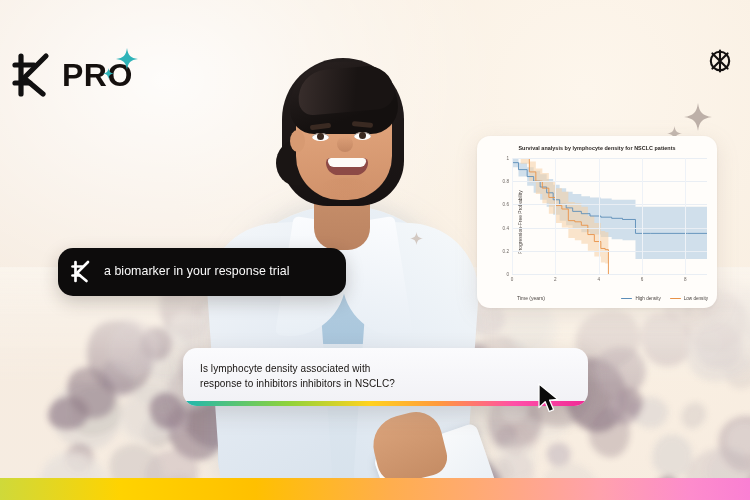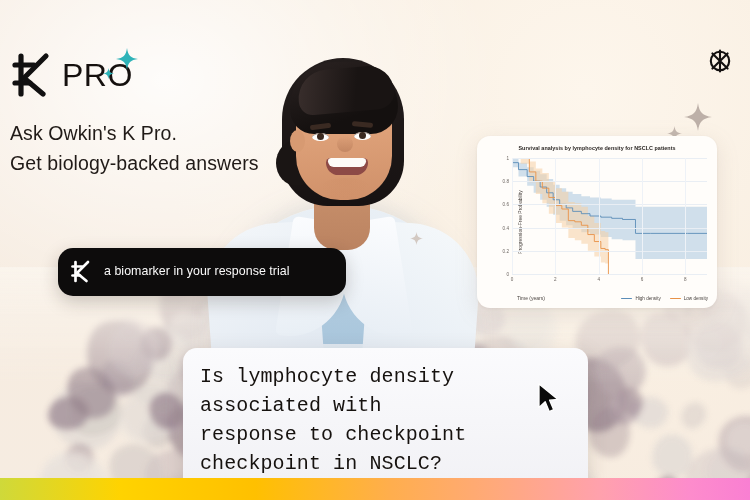--- a/index.html
+++ b/index.html
@@ -78,21 +78,21 @@
     background:linear-gradient(170deg,#dba47c,#c58c64);border-radius:30px 26px 18px 22px;transform:rotate(-14deg);}
   .p-tablet{position:absolute;left:176px;top:410px;width:108px;height:74px;
     background:linear-gradient(160deg,#fdfdfd,#e8eef4);border-radius:8px;transform:rotate(-19deg);
     box-shadow:0 2px 8px rgba(120,130,145,.35);}
   .p-shadow{position:absolute;left:0;top:150px;width:270px;height:320px;
     background:radial-gradient(ellipse at 50% 60%, rgba(160,140,125,.18), rgba(160,140,125,0) 70%);}
 
   
   .brand{position:absolute;left:10px;top:50px;display:flex;align-items:center;gap:6px;}
   .brand-k{width:46px;height:50px;}
-  .brand-pro{font-size:32px;font-weight:400;letter-spacing:.5px;color:#15100e;line-height:1;}
+  .brand-pro{font-size:32px;font-weight:700;letter-spacing:.5px;color:#15100e;line-height:1;}
   .spark-a{position:absolute;left:116px;top:48px;}
   .spark-b{position:absolute;left:103px;top:68px;}
 
   .headline{position:absolute;left:10px;top:118px;width:330px;}
   .headline div{font-size:19.5px;color:#201a17;line-height:1.55;letter-spacing:.1px;}
 
   
   .owkin-mark{position:absolute;right:17px;top:48px;width:26px;height:26px;}
 
   
@@ -124,21 +124,21 @@
     background:#0d0c0c;border-radius:15px;padding:11px 14px 12px 12px;
     display:flex;gap:11px;align-items:center;
     box-shadow:0 6px 18px rgba(40,30,25,.22);}
   .bubble-dark .txt{font-size:12.4px;line-height:1.33;color:#fbfbfb;letter-spacing:.05px;}
   .bubble-dark .kico{flex:0 0 auto;width:23px;height:25px;}
 
   .bubble-light{position:absolute;left:183px;top:348px;width:372px;
     background:linear-gradient(180deg,#fbfbfd 0%,#f1f1f5 100%);
     border-radius:14px;padding:14px 16px 15px 17px;
     box-shadow:0 7px 22px rgba(110,100,95,.22);overflow:hidden;}
-  .bubble-light .txt{font-size:20px;line-height:1.45;color:#16120f;letter-spacing:.1px;font-family:Liberation Mono, monospace;}
+  .bubble-light .txt{font-size:10px;line-height:1.45;color:#16120f;letter-spacing:.1px;}
   .bubble-stripe{position:absolute;left:0;right:0;bottom:0;height:5px;
     background:linear-gradient(90deg,#1fb6b0 0%,#8fd23a 26%,#ffd21e 46%,#ff9a3c 63%,#ff4fa8 82%,#ef2a95 100%);}
 
   .cursor{position:absolute;left:536px;top:382px;width:26px;height:32px;}
 
   
   .bottom-bar{position:absolute;left:0;right:0;bottom:0;height:22px;
     background:linear-gradient(90deg,#cfd93a 0%,#ffd300 16%,#ffc000 34%,#ffae4d 52%,#ffa97b 66%,#ffa1ad 80%,#fd8ccc 92%,#f97fd2 100%);}
 </style>
 </head>
@@ -304,24 +304,20 @@
     </svg>
     <span class="brand-pro">PRO</span>
   </div>
   <svg class="spark-a" width="22" height="22" viewBox="0 0 22 22">
     <path d="M11 0 C12 7.4 14.6 10 22 11 C14.6 12 12 14.6 11 22 C10 14.6 7.4 12 0 11 C7.4 10 10 7.4 11 0 Z" fill="#2fb3b8"></path>
   </svg>
   <svg class="spark-b" width="11" height="11" viewBox="0 0 22 22">
     <path d="M11 0 C12 7.4 14.6 10 22 11 C14.6 12 12 14.6 11 22 C10 14.6 7.4 12 0 11 C7.4 10 10 7.4 11 0 Z" fill="#2fb3b8"></path>
   </svg>
 
-  <div class="headline">
-    <div>Ask Owkin's K Pro.</div>
-    <div>Get biology-backed answers</div>
-  </div>
 
   <svg class="owkin-mark" viewBox="0 0 26 26">
     <circle cx="13" cy="13" r="9.2" fill="none" stroke="#141110" stroke-width="2.1"></circle>
     <path d="M5.4 5.4 L20.6 20.6 M20.6 5.4 L5.4 20.6" stroke="#141110" stroke-width="2.1" stroke-linecap="round"></path>
     <path d="M13 2.6 L13 23.4" stroke="#141110" stroke-width="2.1" stroke-linecap="round"></path>
   </svg>
 
   <svg class="spark-grey1" width="28" height="28" viewBox="0 0 22 22">
     <path d="M11 0 C12 7.4 14.6 10 22 11 C14.6 12 12 14.6 11 22 C10 14.6 7.4 12 0 11 C7.4 10 10 7.4 11 0 Z" fill="#bdb0a8"></path>
   </svg>
@@ -365,21 +361,21 @@
         <path d="M36 6 L14 28 L33 44"></path>
       </g>
     </svg>
     <div>
       <div class="txt">a biomarker in your response trial</div>
     </div>
   </div>
 
   <div class="bubble-light">
     <div class="txt">Is lymphocyte density associated with</div>
-    <div class="txt">response to checkpoint checkpoint in NSCLC?</div>
+    <div class="txt">response to inhibitors inhibitors in NSCLC?</div>
     <div class="bubble-stripe"></div>
   </div>
 
   <svg class="cursor" viewBox="0 0 26 32">
     <path d="M3 2 L3 25.5 L9.2 19.8 L13.2 29.5 L17.6 27.6 L13.6 18.2 L22 17.4 Z" fill="#0a0a0a" stroke="#ffffff" stroke-width="1.3" stroke-linejoin="round"></path>
   </svg>
 
   <div class="bottom-bar"></div>
 </div>
 

